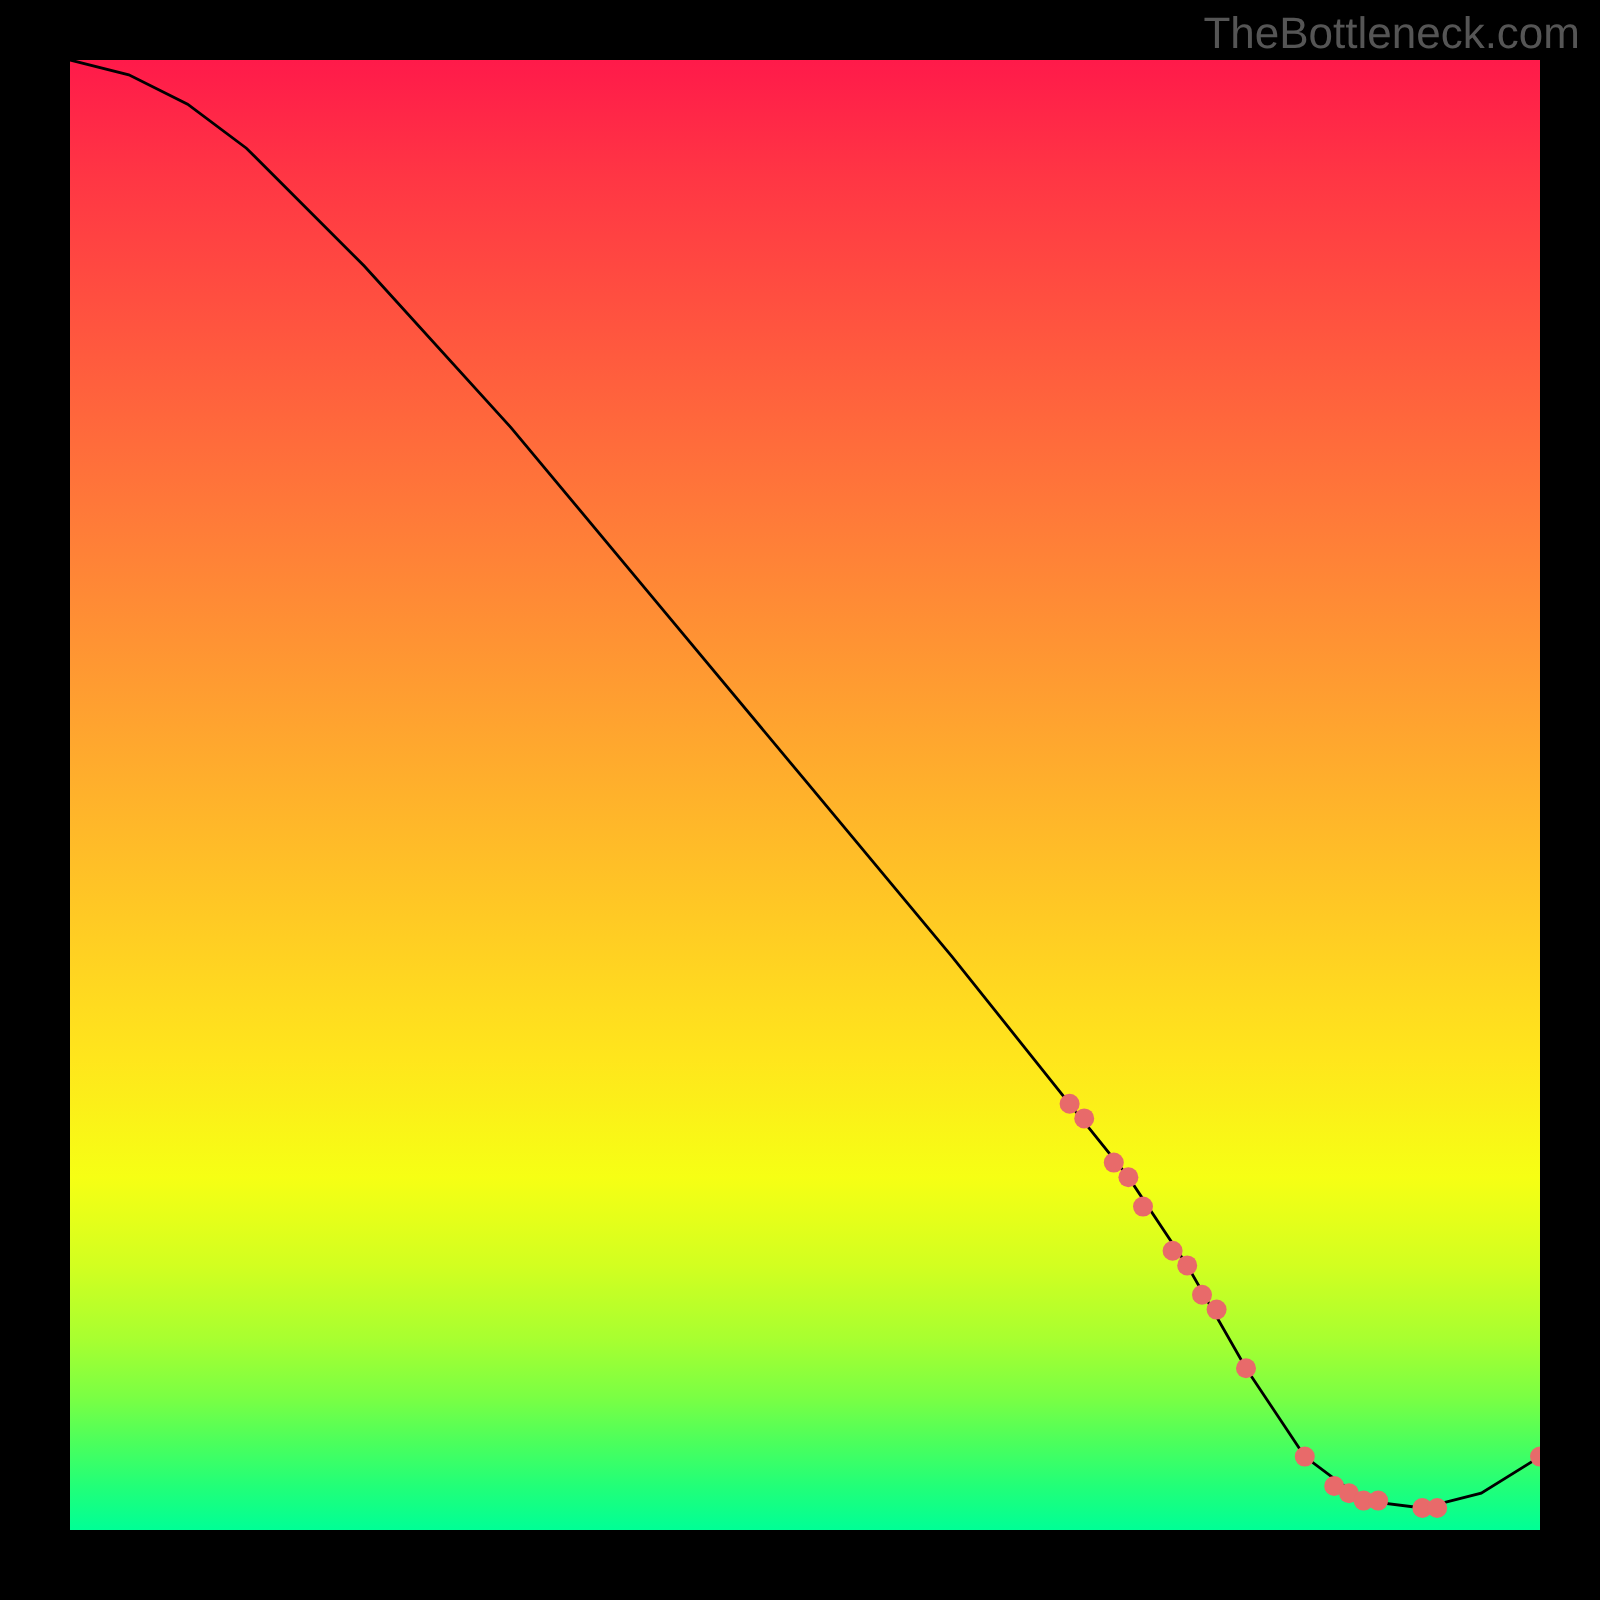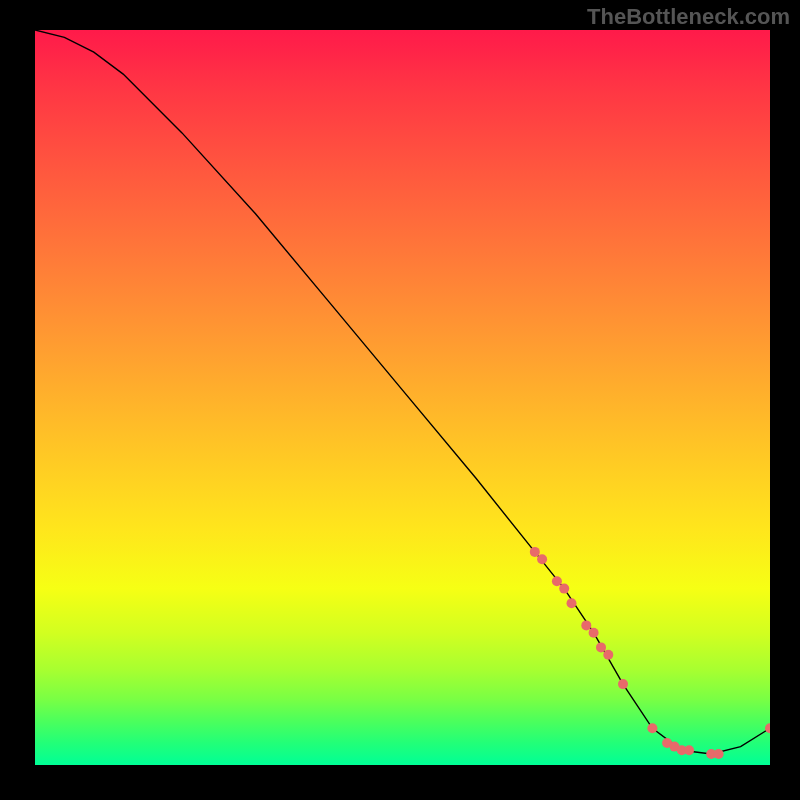--- a/index.html
+++ b/index.html
@@ -10,21 +10,21 @@
     height: 800px;
     position: relative;
     font-family: Arial, sans-serif;
   }
   .watermark {
     position: absolute;
     top: 4px;
     right: 10px;
     color: #555;
     font-size: 22px;
-    font-weight: bold;
+    font-weight: normal;
     z-index: 10;
     margin-left: 48px;
   }
   .plot-area {
     position: absolute;
     left: 35px;
     top: 30px;
     width: 735px;
     height: 735px;
     overflow: hidden;

